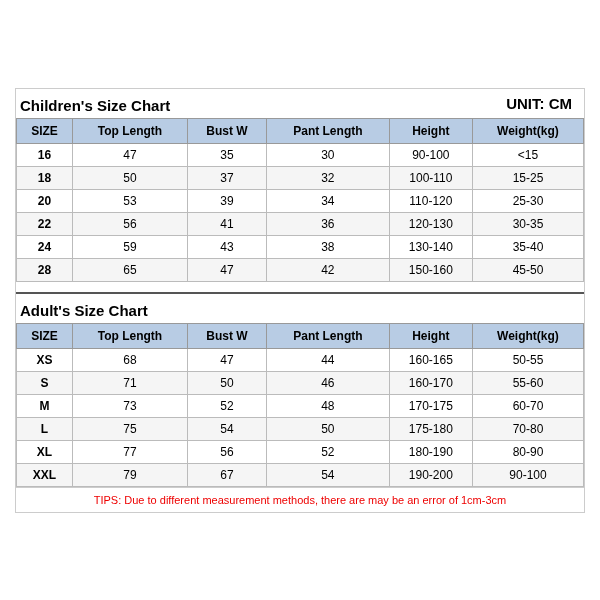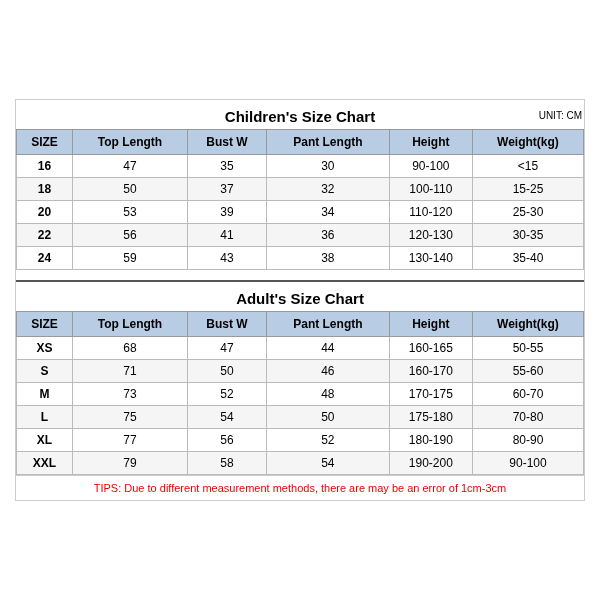--- a/index.html
+++ b/index.html
@@ -12,34 +12,33 @@
       display: flex;
       align-items: center;
       justify-content: center;
     }
     .container {
       width: 570px;
       border: 1px solid #ccc;
       background: #fff;
     }
     .section-title {
-      text-align: center;
       font-weight: bold;
       font-size: 15px;
       padding: 8px 4px 4px 4px;
       background: #fff;
       position: relative;
     }
     .unit-label {
       position: absolute;
-      right: 2px;
+      right: 12px;
       top: 50%;
       transform: translateY(-50%);
-      font-size: 10px;
-      font-weight: normal;
+      font-size: 15px;
+      font-weight: bold;
     }
     table {
       width: 100%;
       border-collapse: collapse;
     }
     thead tr th {
       background: #b8cce4;
       border: 1px solid #999;
       padding: 5px 4px;
       text-align: center;
@@ -124,20 +123,28 @@
           <td>30-35</td>
         </tr>
         <tr>
           <td>24</td>
           <td>59</td>
           <td>43</td>
           <td>38</td>
           <td>130-140</td>
           <td>35-40</td>
         </tr>
+        <tr>
+          <td>28</td>
+          <td>65</td>
+          <td>47</td>
+          <td>42</td>
+          <td>150-160</td>
+          <td>45-50</td>
+        </tr>
       </tbody>
   </table>
 
   <div class="section-title" style="border-top: 2px solid #555; margin-top: 10px;">
     <span>Adult's Size Chart</span>
   </div>
   <table>
     <thead>
       <tr>
         <th>SIZE</th>
@@ -185,21 +192,21 @@
           <td>XL</td>
           <td>77</td>
           <td>56</td>
           <td>52</td>
           <td>180-190</td>
           <td>80-90</td>
         </tr>
         <tr>
           <td>XXL</td>
           <td>79</td>
-          <td>58</td>
+          <td>67</td>
           <td>54</td>
           <td>190-200</td>
           <td>90-100</td>
         </tr>
       </tbody>
   </table>
 
   <div class="tips">TIPS: Due to different measurement methods, there are may be an error of 1cm-3cm</div>
 </div>
 

